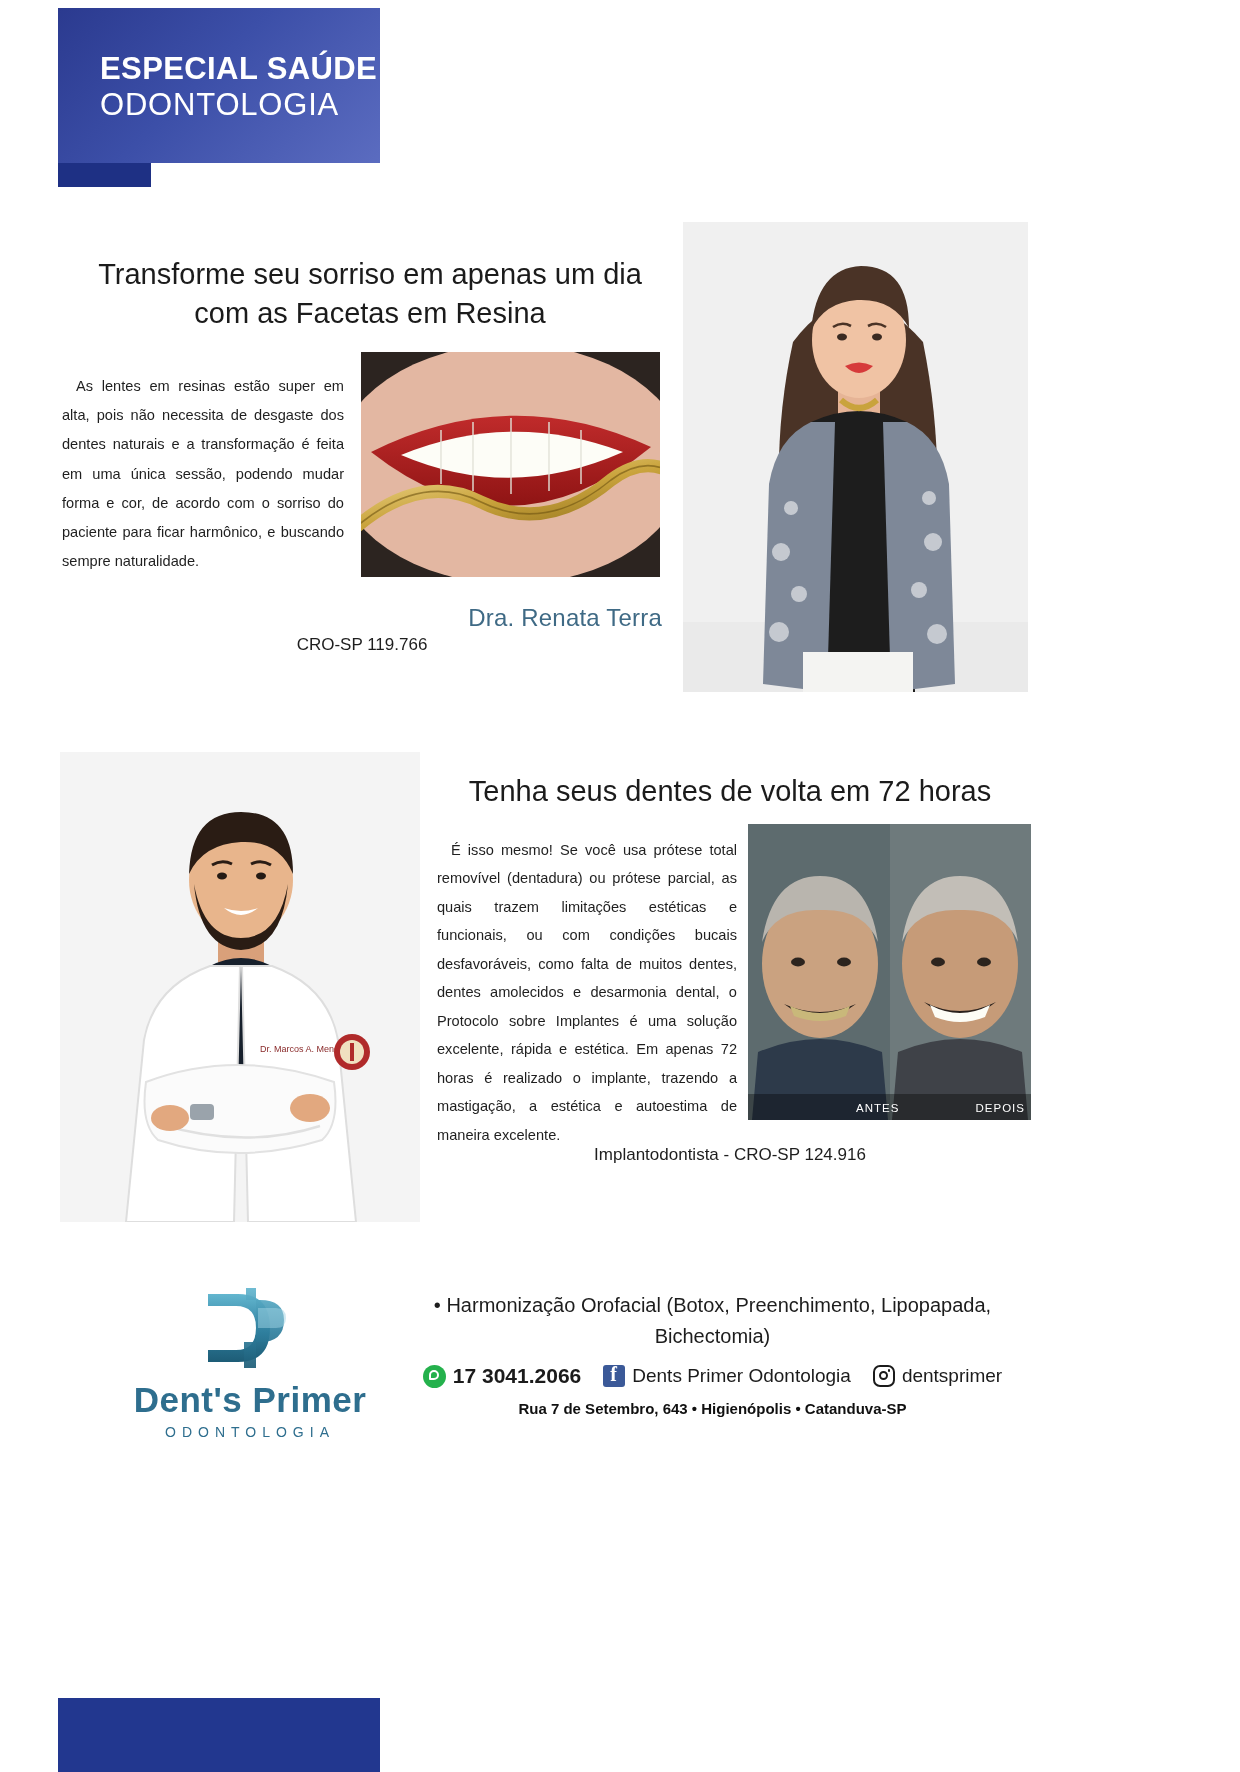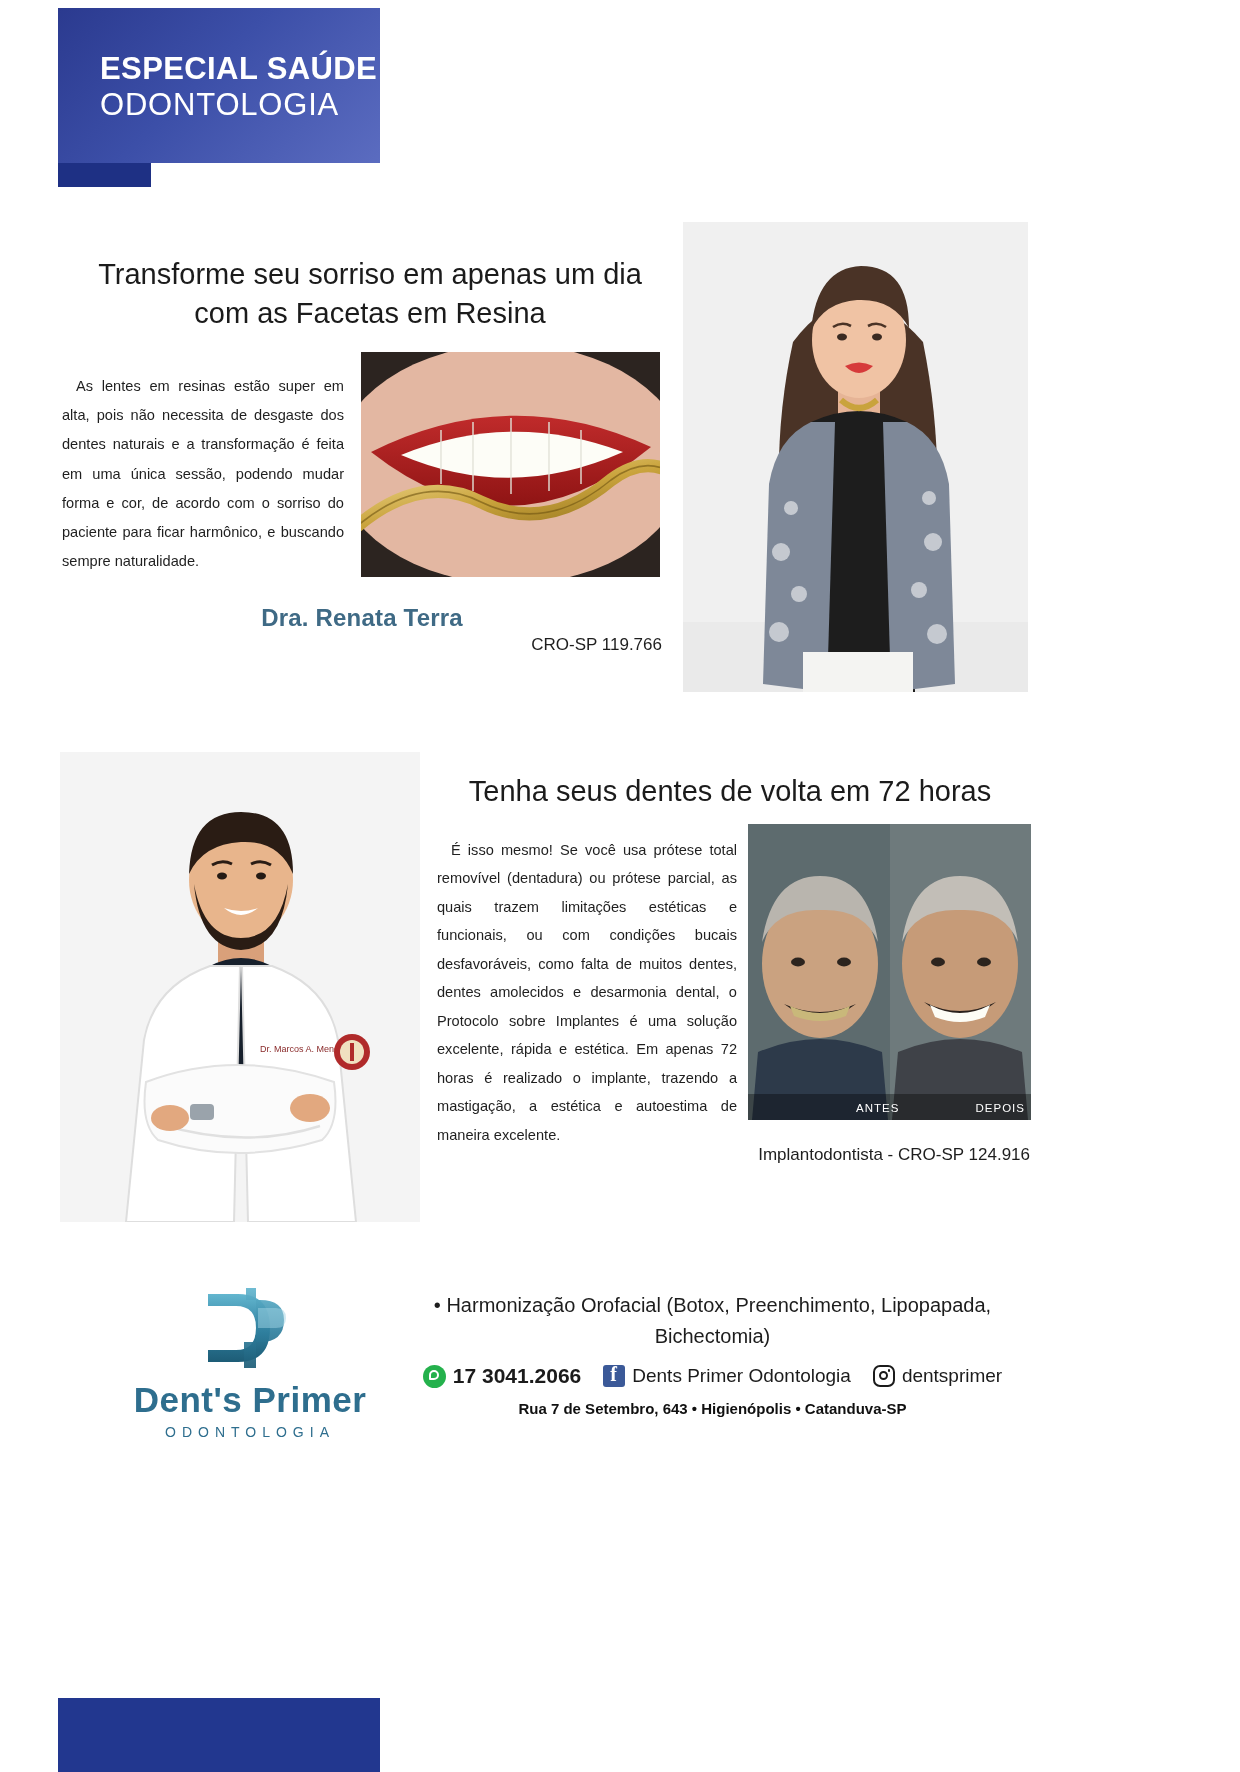--- a/index.html
+++ b/index.html
@@ -98,28 +98,28 @@
   .art1-credit {
     position: absolute;
     top: 604px;
     left: 62px;
     width: 600px;
     text-align: center;
   }
   .credit-name {
     font-size: 24px;
     color: #3f6a85;
-    font-weight: 700;
+    font-weight: 400;
     letter-spacing: 0.2px;
+    text-align: right;
   }
   .credit-sub {
     font-size: 17px;
     color: #1e1e1e;
     margin-top: 3px;
-    text-align: right;
   }
 
   .dra-photo {
     position: absolute;
     top: 222px;
     left: 683px;
     width: 345px;
     height: 470px;
     overflow: hidden;
     background: #efefef;

